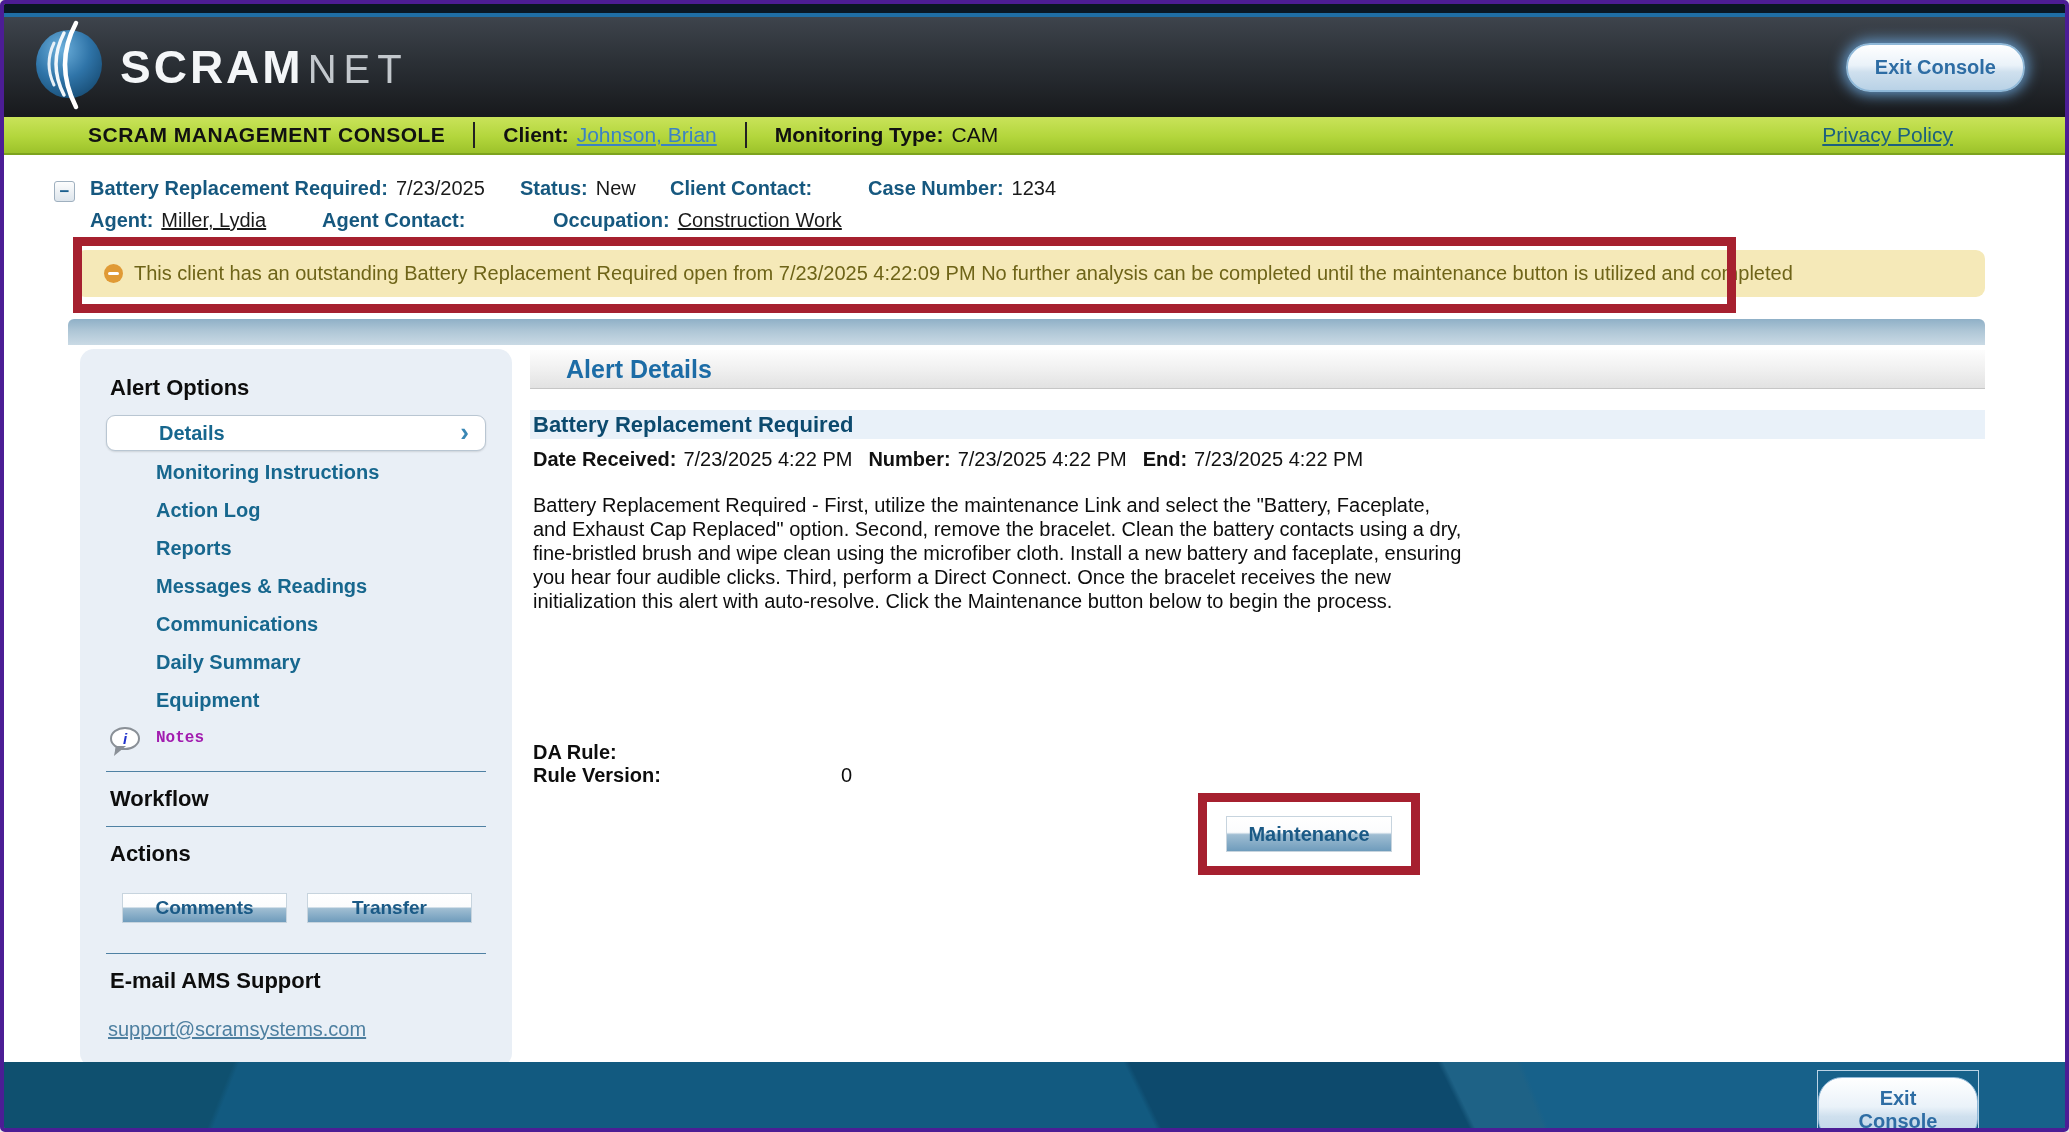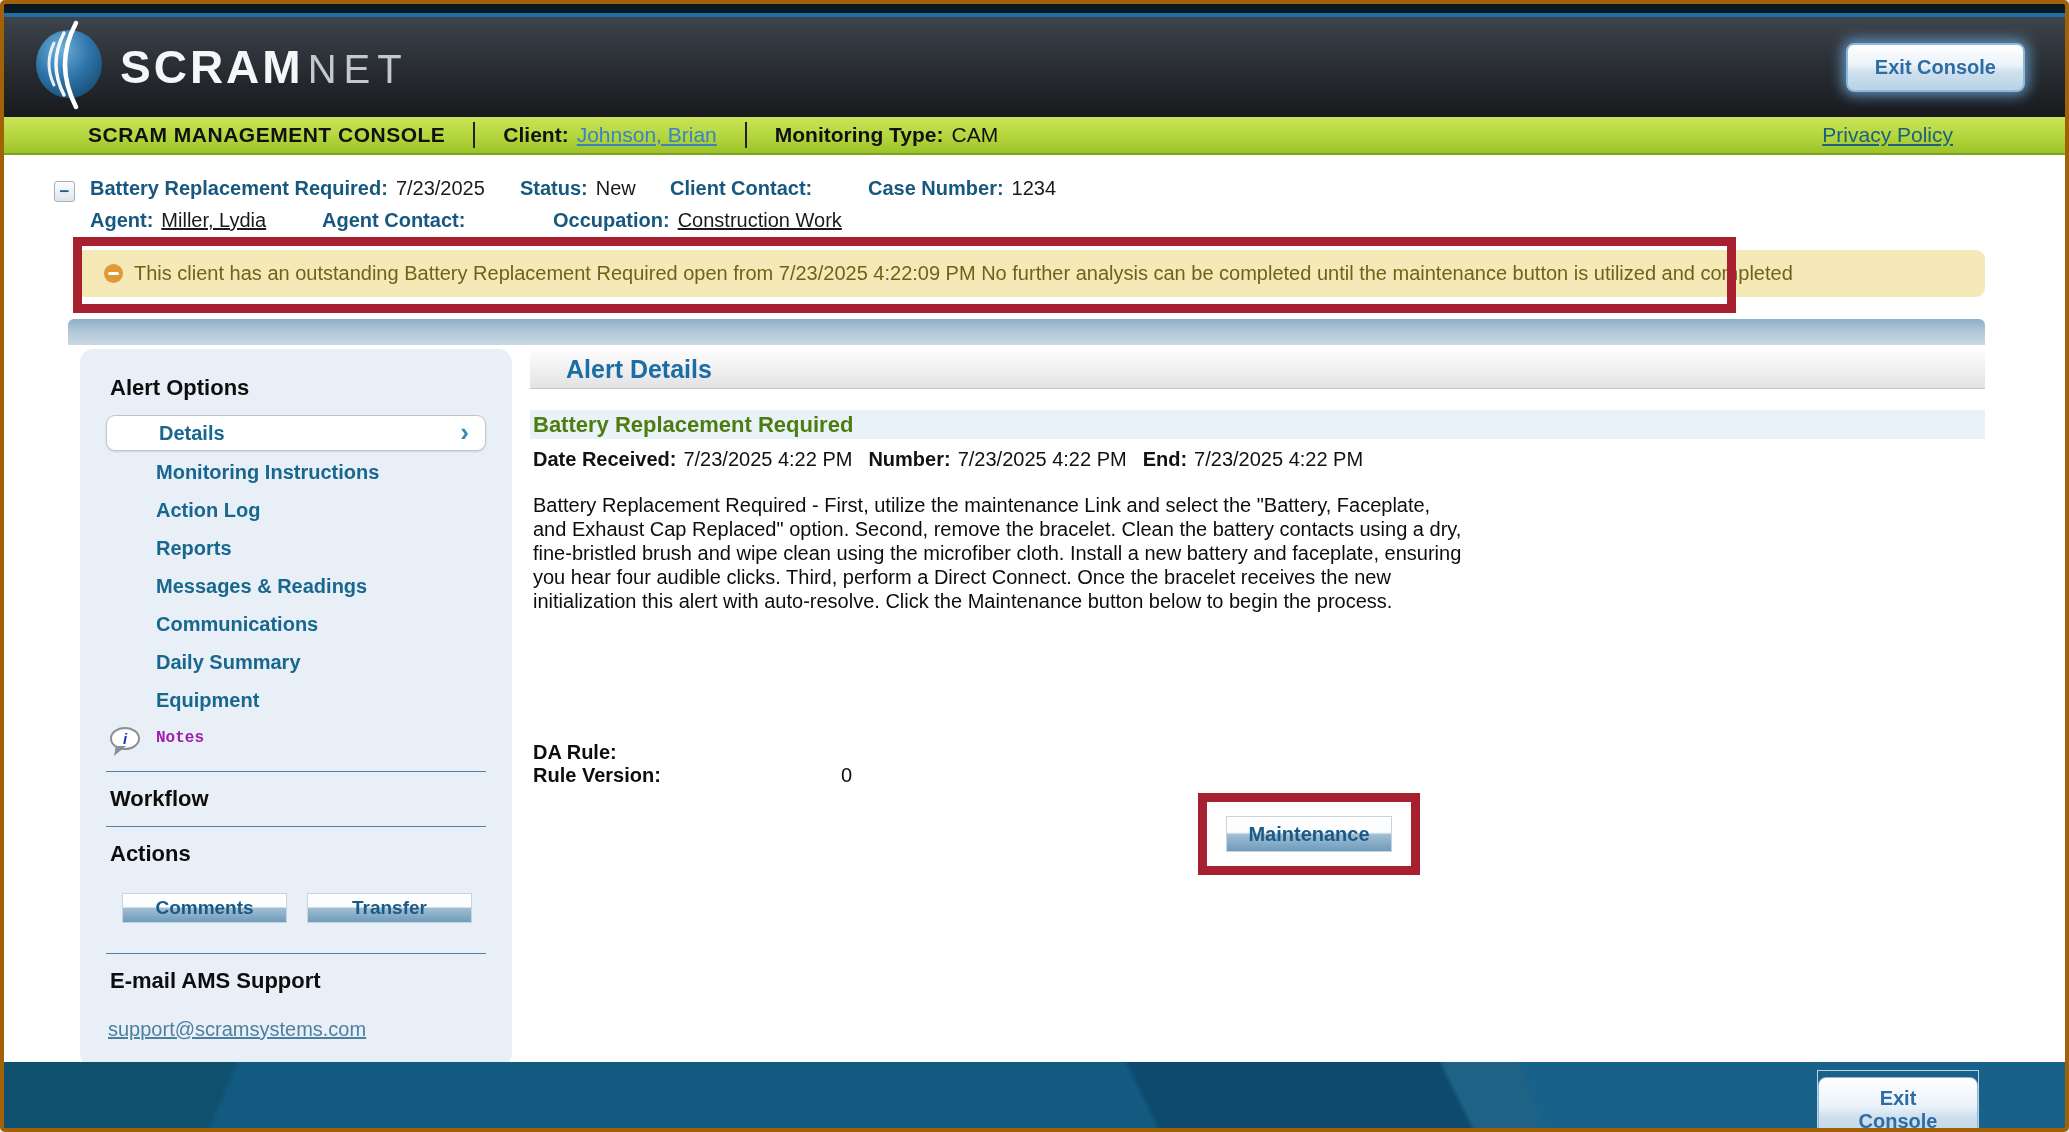--- a/index.html
+++ b/index.html
@@ -1,27 +1,27 @@
 <!DOCTYPE html>
 <html><head>
 <meta charset="utf-8">
 <style>
   * { margin:0; padding:0; box-sizing:border-box; }
   html,body { width:2069px; height:1132px; background:#e8e8e8; font-family:"Liberation Sans", sans-serif; }
-  .frame { position:absolute; inset:0; border:4px solid #a16207; border-radius:5px; overflow:hidden; background:#fff; }
+  .frame { position:absolute; inset:0; border:4px solid #4c1d95; border-radius:5px; overflow:hidden; background:#fff; }
 
   
   .top-strip { height:9px; background:#0a1824; }
   .top-line  { height:4px; background:#1f6ea5; }
   .masthead  { height:100px; background:linear-gradient(180deg,#3e444c 0%,#2b3036 45%,#17191c 100%); display:flex; align-items:center; padding:0 40px 0 28px; }
   .logo { display:flex; align-items:center; }
   .logo-text { margin-left:14px; display:flex; align-items:baseline; }
   .logo-scram { color:#f4f6f8; font-size:46px; font-weight:bold; letter-spacing:3px; }
   .logo-net   { color:#c3c8cd; font-size:40px; font-weight:300; letter-spacing:7px; margin-left:4px; }
-  .pill-btn { border-radius:8px; background:linear-gradient(180deg,#ffffff 0%,#eaf2f9 45%,#cfe0ee 60%,#b9d2e6 100%);
+  .pill-btn { border-radius:24px; background:linear-gradient(180deg,#ffffff 0%,#eaf2f9 45%,#cfe0ee 60%,#b9d2e6 100%);
               color:#2e6da4; font-weight:bold; font-size:20px; padding:11px 27px; border:2px solid #8fb8d8; cursor:pointer;
               font-family:"Liberation Sans", sans-serif; }
   .pill-btn.glow { margin-left:auto; box-shadow:0 0 14px 3px rgba(110,170,225,.85); }
 
   
   .green-bar { height:38px; background:linear-gradient(180deg,#c9e35a 0%,#b3d63c 55%,#9cc22a 100%); border-bottom:2px solid #7da31e;
                display:flex; align-items:center; font-size:21px; color:#111; padding:0 0 0 84px; }
   .gb-title { font-weight:bold; letter-spacing:.5px; }
   .gb-div { width:2px; height:26px; background:#222; margin:0 28px; }
   .gb-label { font-weight:bold; margin-right:8px; }
@@ -75,21 +75,21 @@
   .grad-btn { width:165px; height:30px; border:1px solid #c7d4de; cursor:pointer; font-family:"Liberation Sans", sans-serif;
               background:linear-gradient(180deg,#ffffff 0%,#fbfcfd 45%,#9fbdd2 52%,#6f9cbc 100%);
               color:#1b5a86; font-weight:bold; font-size:19px; }
   .support-link { color:#4d7fa0; text-decoration:underline; font-size:20px; margin:10px 0 0 4px; display:inline-block; cursor:pointer; }
   .sb-h.tight { margin-top:10px; }
 
   .main { flex:1; margin-left:18px; position:relative; }
   .section-bar { height:40px; background:linear-gradient(180deg,#fdfdfd 0%,#efefef 55%,#e2e2e2 100%);
                  border-top:1px solid #fff; border-bottom:1px solid #c6c6c6; display:flex; align-items:center;
                  padding-left:36px; color:#1c6ca6; font-weight:bold; font-size:25px; }
-  .alert-title-strip { margin-top:21px; background:#e9f1f9; height:29px; line-height:29px; color:#4d7c0f; font-weight:bold;
+  .alert-title-strip { margin-top:21px; background:#e9f1f9; height:29px; line-height:29px; color:#0c4a6e; font-weight:bold;
                        font-size:22px; padding-left:3px; }
   .date-row { display:flex; align-items:baseline; margin:9px 0 0 3px; font-size:20px; color:#111; }
   .date-row b { font-weight:bold; margin-right:7px; }
   .date-row .gap { width:16px; }
   .desc { width:935px; margin:22px 0 0 3px; font-size:20px; line-height:24px; color:#0d0d0d; }
   .rules { margin:128px 0 0 3px; font-size:20px; color:#0d0d0d; }
   .rule-line { display:flex; }
   .rule-line b { width:308px; font-weight:bold; }
   .maint-zone { position:relative; height:110px; }
   .maint-box { position:absolute; left:668px; top:6px; border:9px solid #a6202f; padding:14px 19px; background:#fff; }

